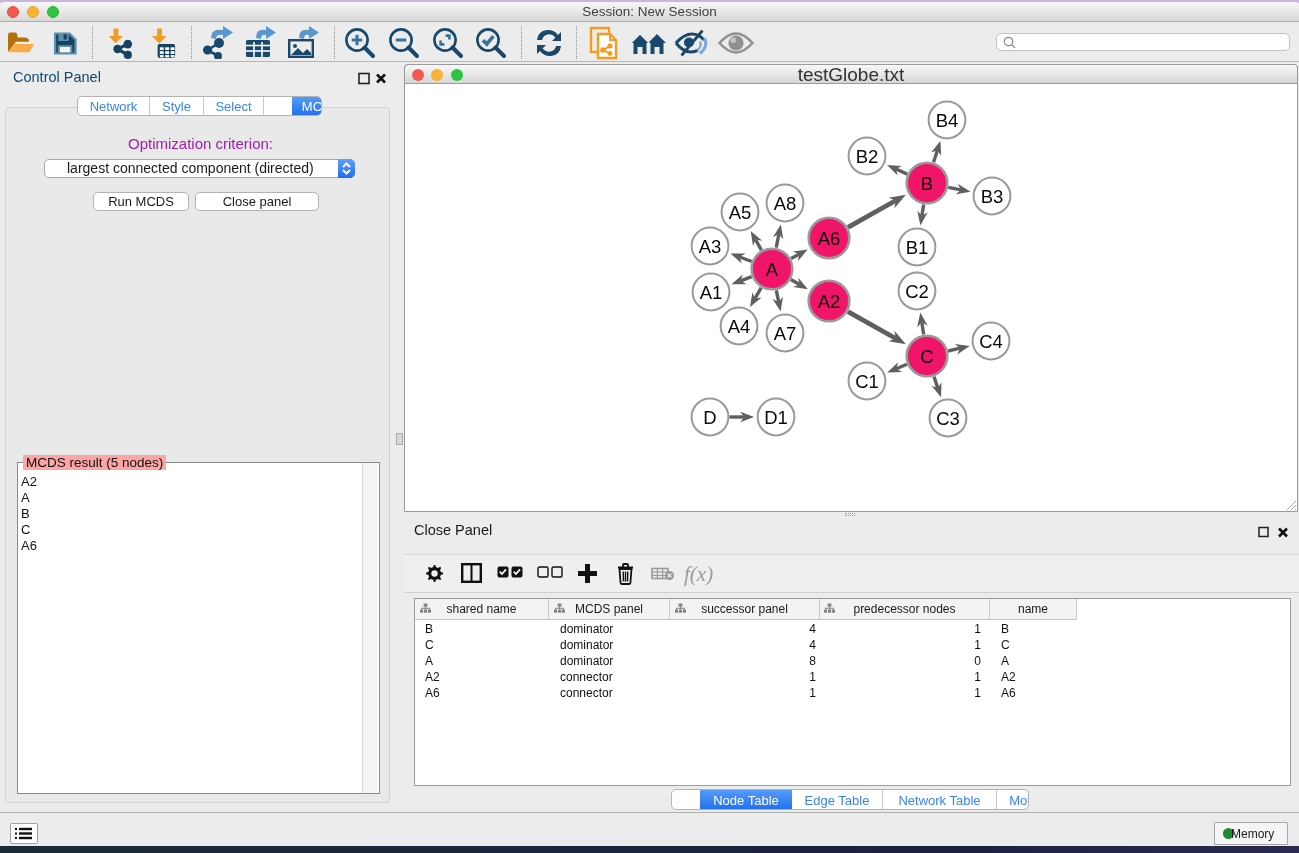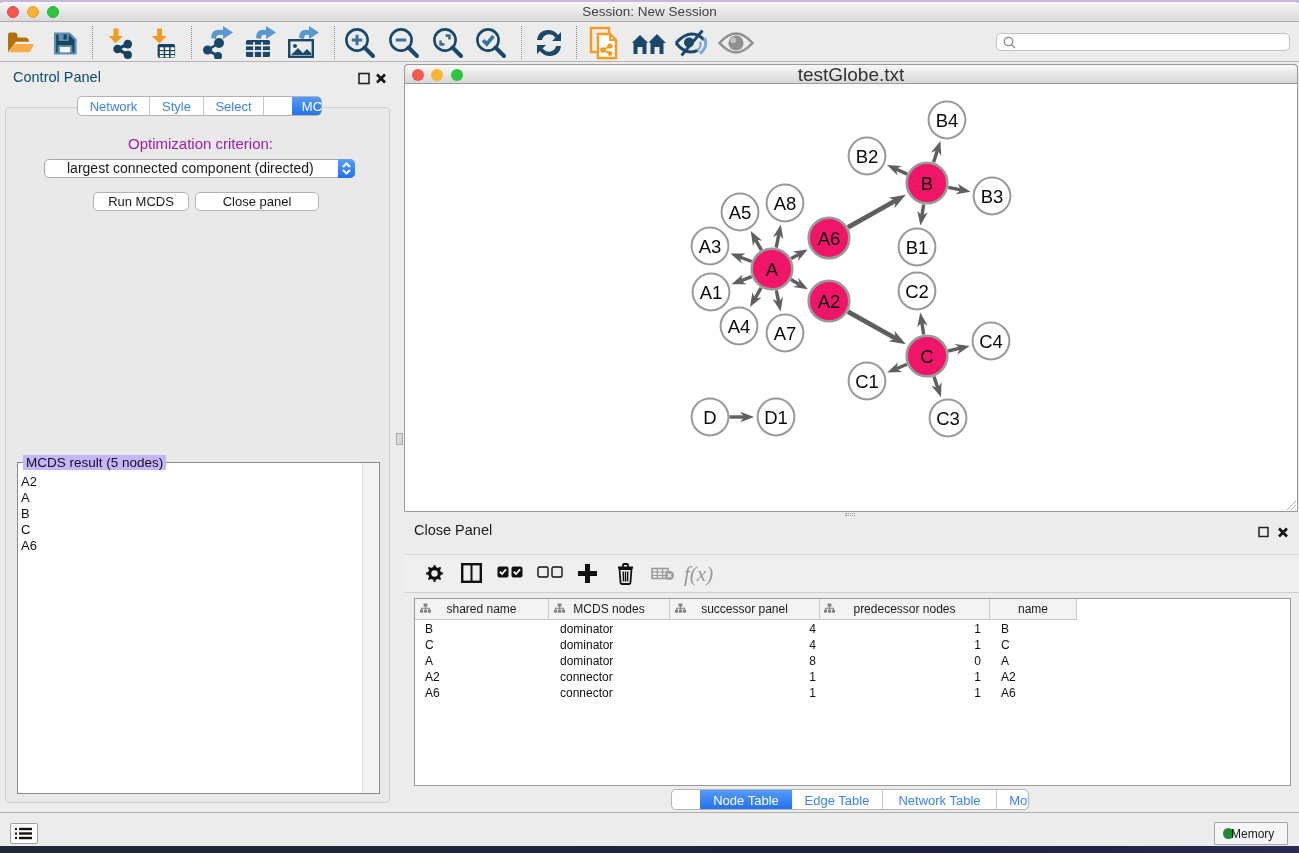--- a/index.html
+++ b/index.html
@@ -34,21 +34,21 @@
   color:#a21caf; }
 #dropdown { left:44px; top:159px; width:311px; height:19px; background:#fff;
   border:1px solid #a8a8a8; border-radius:5px; font-size:14px; line-height:17px;
   color:#1a1a1a; padding-left:22px; }
 #stepper { left:338px; top:159px; width:17px; height:19px;
   background:linear-gradient(#5ba0fa,#1f6ef2); border-radius:0 5px 5px 0; }
 .btn { position:absolute; height:19px; background:#fff; border:1px solid #b3b3b3;
   border-radius:5px; font-size:13px; text-align:center; color:#1a1a1a; }
 #fieldset { left:17px; top:462px; width:363px; height:332px;
   border:1px solid #8a8a8a; background:#fff; }
-#fslegend { left:23px; top:455px; background:#c4b5fd; font-size:13.5px;
+#fslegend { left:23px; top:455px; background:#fca5a5; font-size:13.5px;
   color:#111; padding:0 3px; }
 #fslist { left:21px; top:474px; font-size:13px; color:#111; line-height:16px; }
 #fsscroll { left:362px; top:463px; width:16px; height:330px; background:#f4f4f4;
   border-left:1px solid #d9d9d9; }
 
 #statusbar { left:0; top:812px; width:1299px; height:34px; background:#ececec;
   border-top:1px solid #b0b0b0; }
 #listbtn { left:10px; top:823px; width:28px; height:21px; background:#fdfdfd;
   border:1px solid #a0a0a0; border-radius:2px; }
 #membtn { left:1214px; top:822px; width:74px; height:23px; background:#f5f5f5;
@@ -375,21 +375,21 @@
 <div class="th" style="left:415px;width:134px;">shared name</div>
 <svg class="abs" style="left:420px;top:603px;" width="11" height="11" xmlns="http://www.w3.org/2000/svg">
     <g fill="#828282">
       <rect x="3.6" y="0.5" width="3.8" height="3.1"></rect>
       <rect x="0" y="6.6" width="3.1" height="3.1"></rect>
       <rect x="4" y="6.6" width="3.1" height="3.1"></rect>
       <rect x="7.9" y="6.6" width="3.1" height="3.1"></rect>
       <path d="M5.5 3.6 L5.5 5.2 M1.6 6.6 L1.6 5.2 L9.4 5.2 L9.4 6.6 M5.5 5.2 L5.5 6.6" stroke="#828282" fill="none" stroke-width="1.1"></path>
     </g>
   </svg>
-<div class="th" style="left:549px;width:121px;">MCDS nodes</div>
+<div class="th" style="left:549px;width:121px;">MCDS panel</div>
 <svg class="abs" style="left:554px;top:603px;" width="11" height="11" xmlns="http://www.w3.org/2000/svg">
     <g fill="#828282">
       <rect x="3.6" y="0.5" width="3.8" height="3.1"></rect>
       <rect x="0" y="6.6" width="3.1" height="3.1"></rect>
       <rect x="4" y="6.6" width="3.1" height="3.1"></rect>
       <rect x="7.9" y="6.6" width="3.1" height="3.1"></rect>
       <path d="M5.5 3.6 L5.5 5.2 M1.6 6.6 L1.6 5.2 L9.4 5.2 L9.4 6.6 M5.5 5.2 L5.5 6.6" stroke="#828282" fill="none" stroke-width="1.1"></path>
     </g>
   </svg>
 <div class="th" style="left:670px;width:150px;">successor panel</div>

